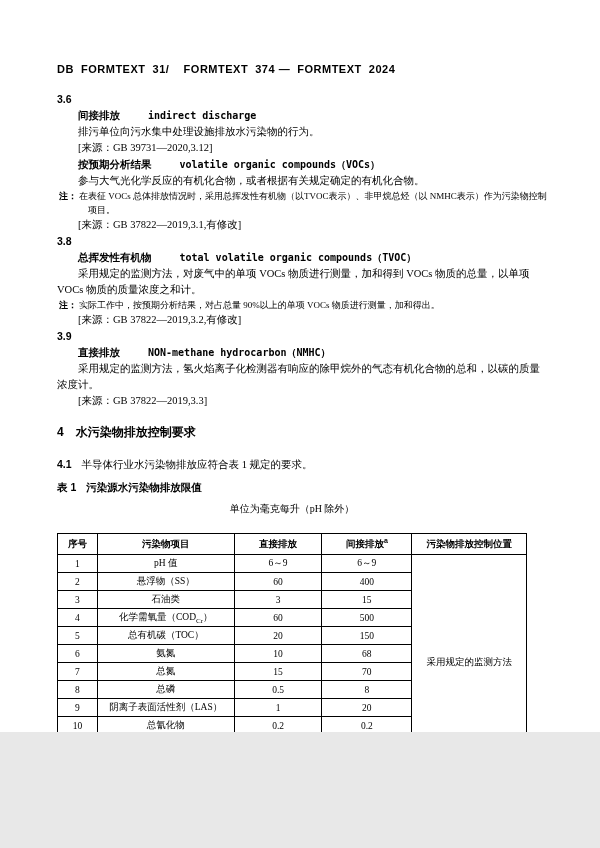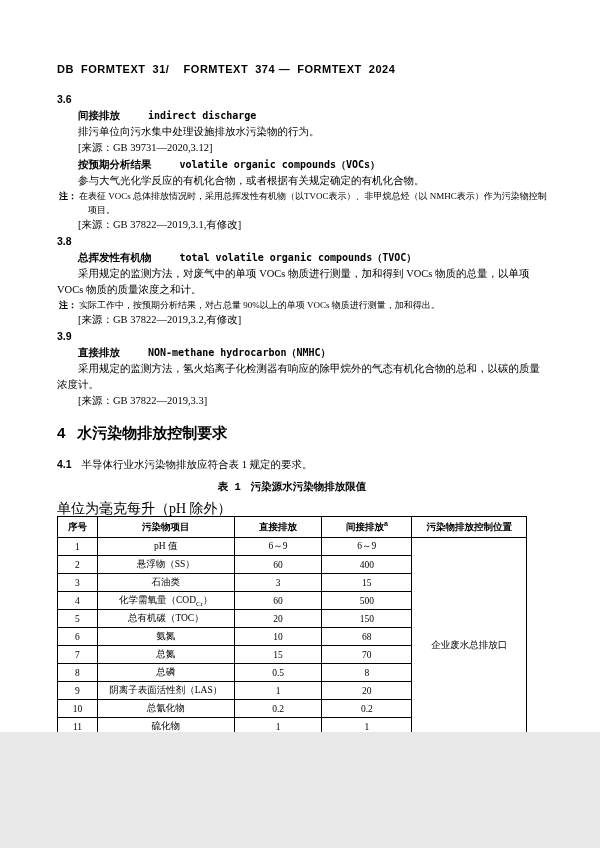--- a/index.html
+++ b/index.html
@@ -29,38 +29,38 @@
   .source-p { font-size:10.5px; line-height:16px; text-indent:2em; }
   .note {
     font-size:9px; line-height:14px;
     margin-left:2px; padding-left:29px; text-indent:-29px;
   }
   .note-label {
     font-family:"Liberation Sans","DejaVu Sans",sans-serif;
     font-weight:bold; margin-right:2px;
   }
   .clause4-head {
-    margin-top:15px; font-size:15px; font-weight:bold; line-height:17px;
+    margin-top:15px; font-size:12px; font-weight:bold; line-height:17px;
     font-family:"Liberation Sans","DejaVu Sans",sans-serif;
   }
   .clause4-head .num { margin-right:12px; }
   .clause41 { margin-top:15px; font-size:10.5px; line-height:17px; }
   .clause41 .num {
     font-family:"Liberation Sans","DejaVu Sans",sans-serif;
     font-weight:bold; margin-right:10px;margin-top:11px;
   }
   .table-block { width:470px; margin-top:6px; }
   .table-caption {
-    text-align:center; font-size:10.5px; font-weight:bold; line-height:16px;
-    font-family:Liberation Mono, monospace;
+    text-align:left; font-size:10.5px; font-weight:bold; line-height:16px;
+    font-family:Liberation Sans, sans-serif;
   }
   .table-caption .cap-no { margin-right:10px; }
-  .unit-note { text-align:left; font-size:14px; line-height:14px; margin-top:7px; }
+  .unit-note { text-align:center; font-size:10px; line-height:14px; margin-top:7px; }
   table.limits {
-    width:470px; border-collapse:collapse; margin-top:0;
+    width:470px; border-collapse:collapse; margin-top:17px;
     border:1.6px solid #000;
   }
   table.limits th, table.limits td {
     border:1px solid #000; text-align:center; vertical-align:middle;
     padding:0 2px;
   }
   table.limits th {
     font-family:"Liberation Sans","DejaVu Sans",sans-serif;
     font-weight:bold; font-size:9.5px; height:21px;
   }
@@ -158,21 +158,21 @@
             <th><span>间接排放</span><sup>a</sup></th>
             <th>污染物排放控制位置</th>
           </tr>
         </thead>
         <tbody>
             <tr>
               <td>1</td>
               <td>pH 值</td>
               <td>6～9</td>
               <td>6～9</td>
-              <td rowspan="12">企业废水总排放口</td>
+              <td rowspan="12">采用规定的监测方法</td>
             </tr>
             <tr>
               <td>2</td>
               <td>悬浮物（SS）</td>
               <td>60</td>
               <td>400</td>
             </tr>
             <tr>
               <td>3</td>
               <td>石油类</td>

